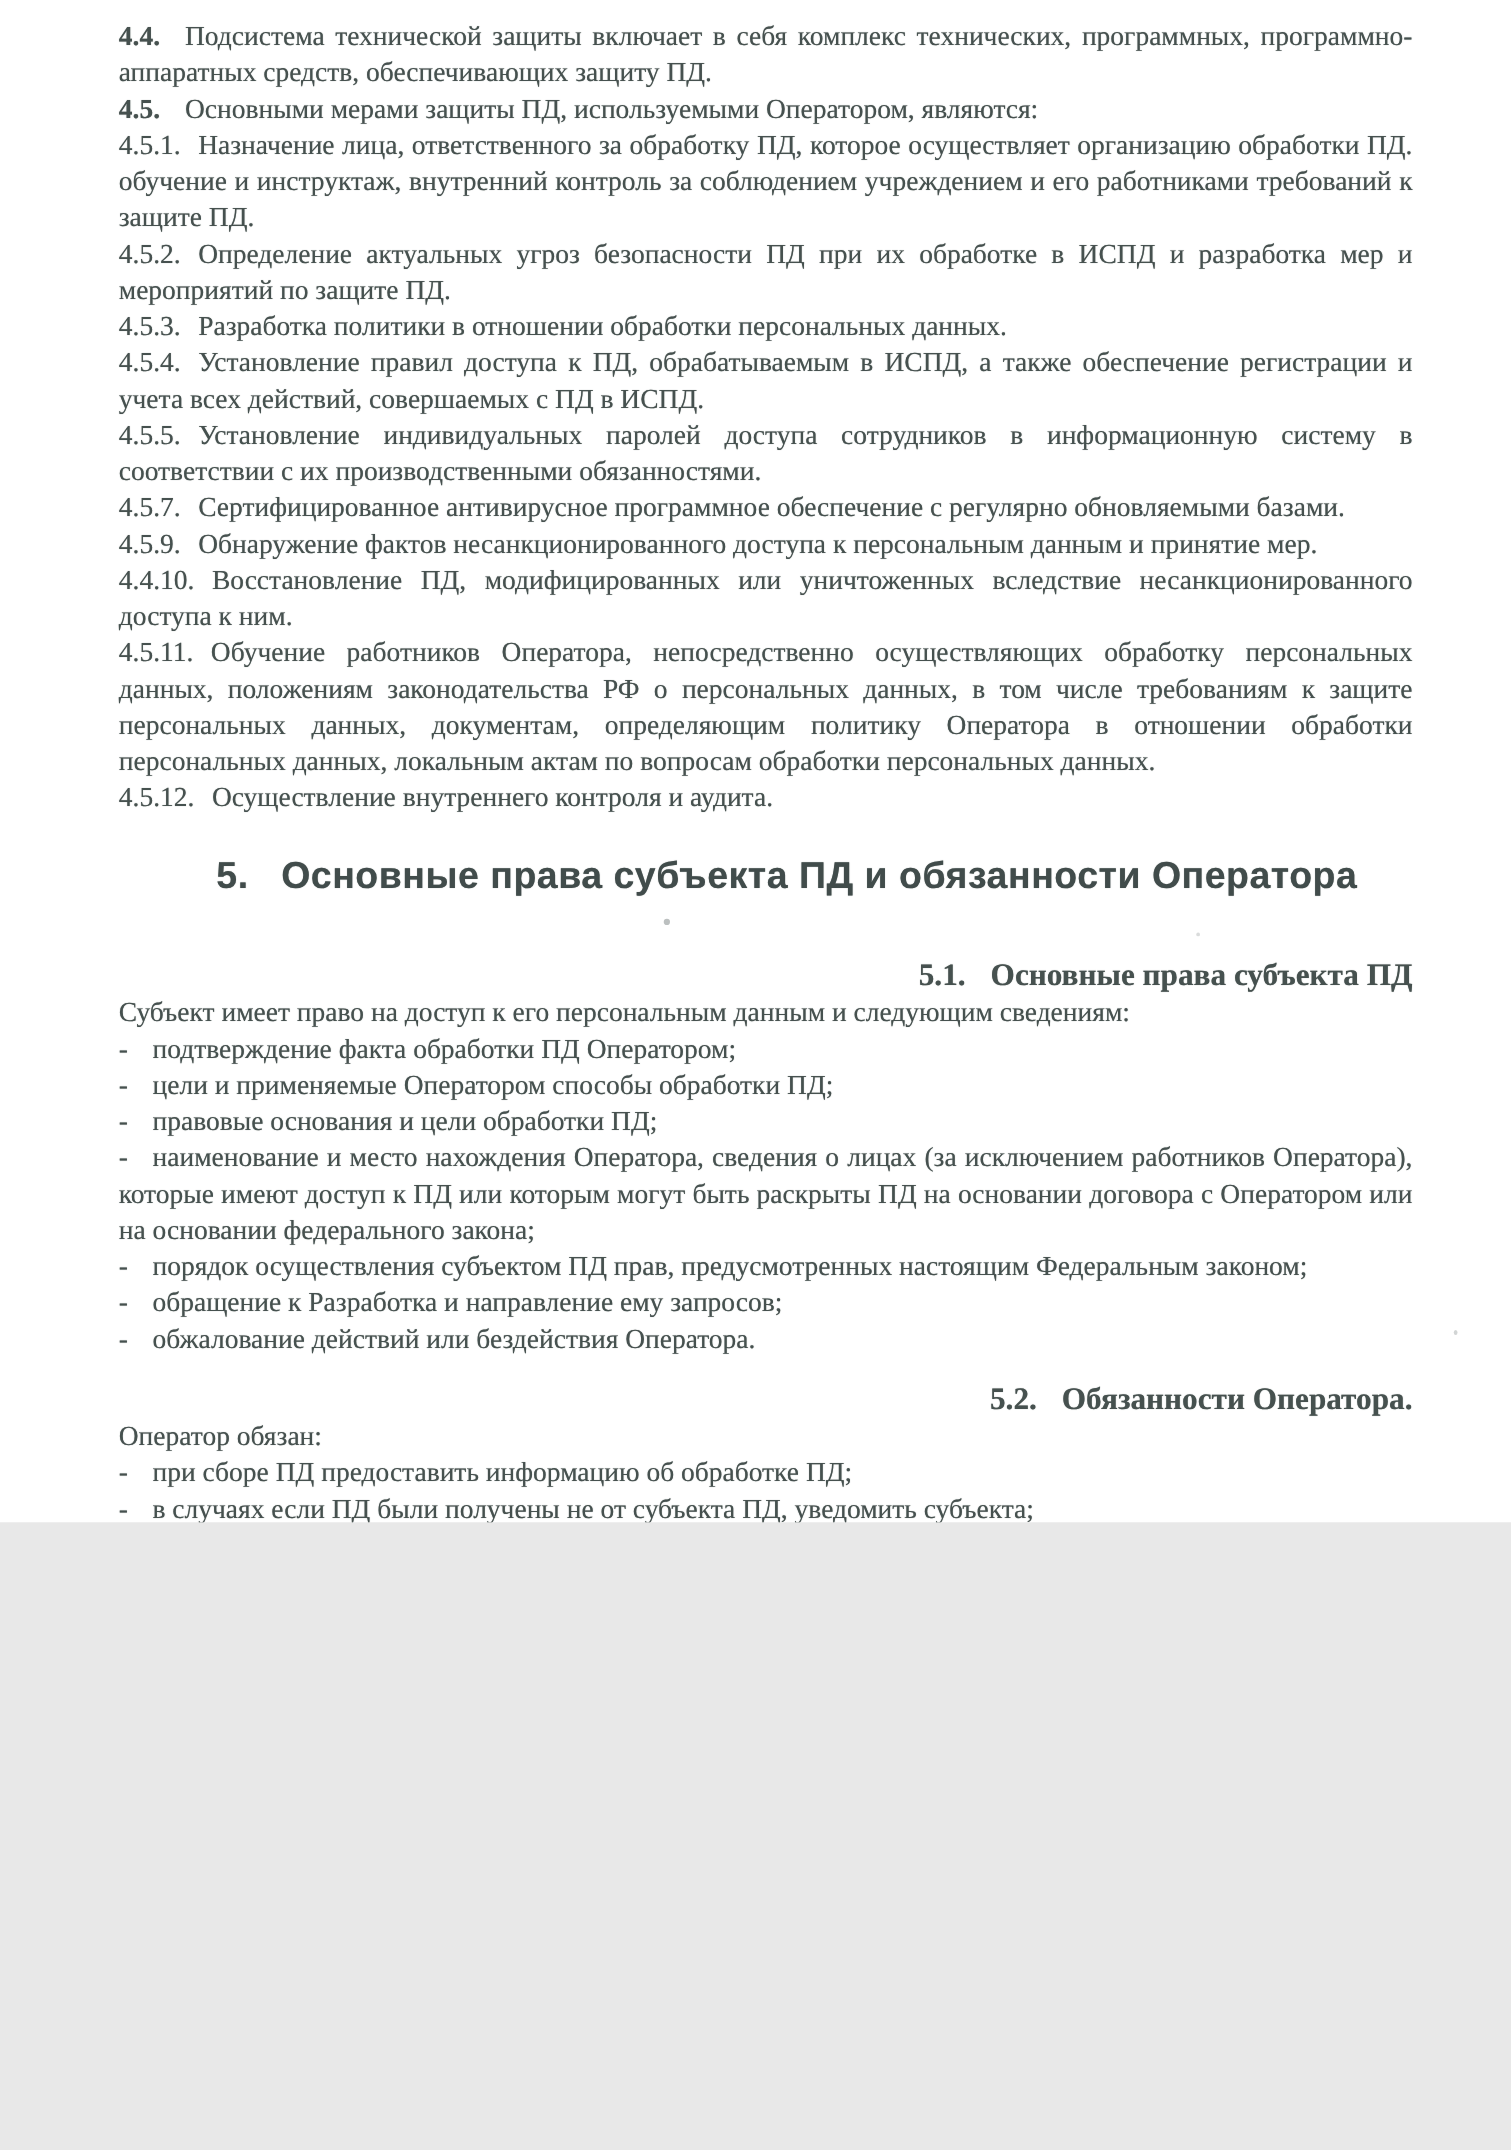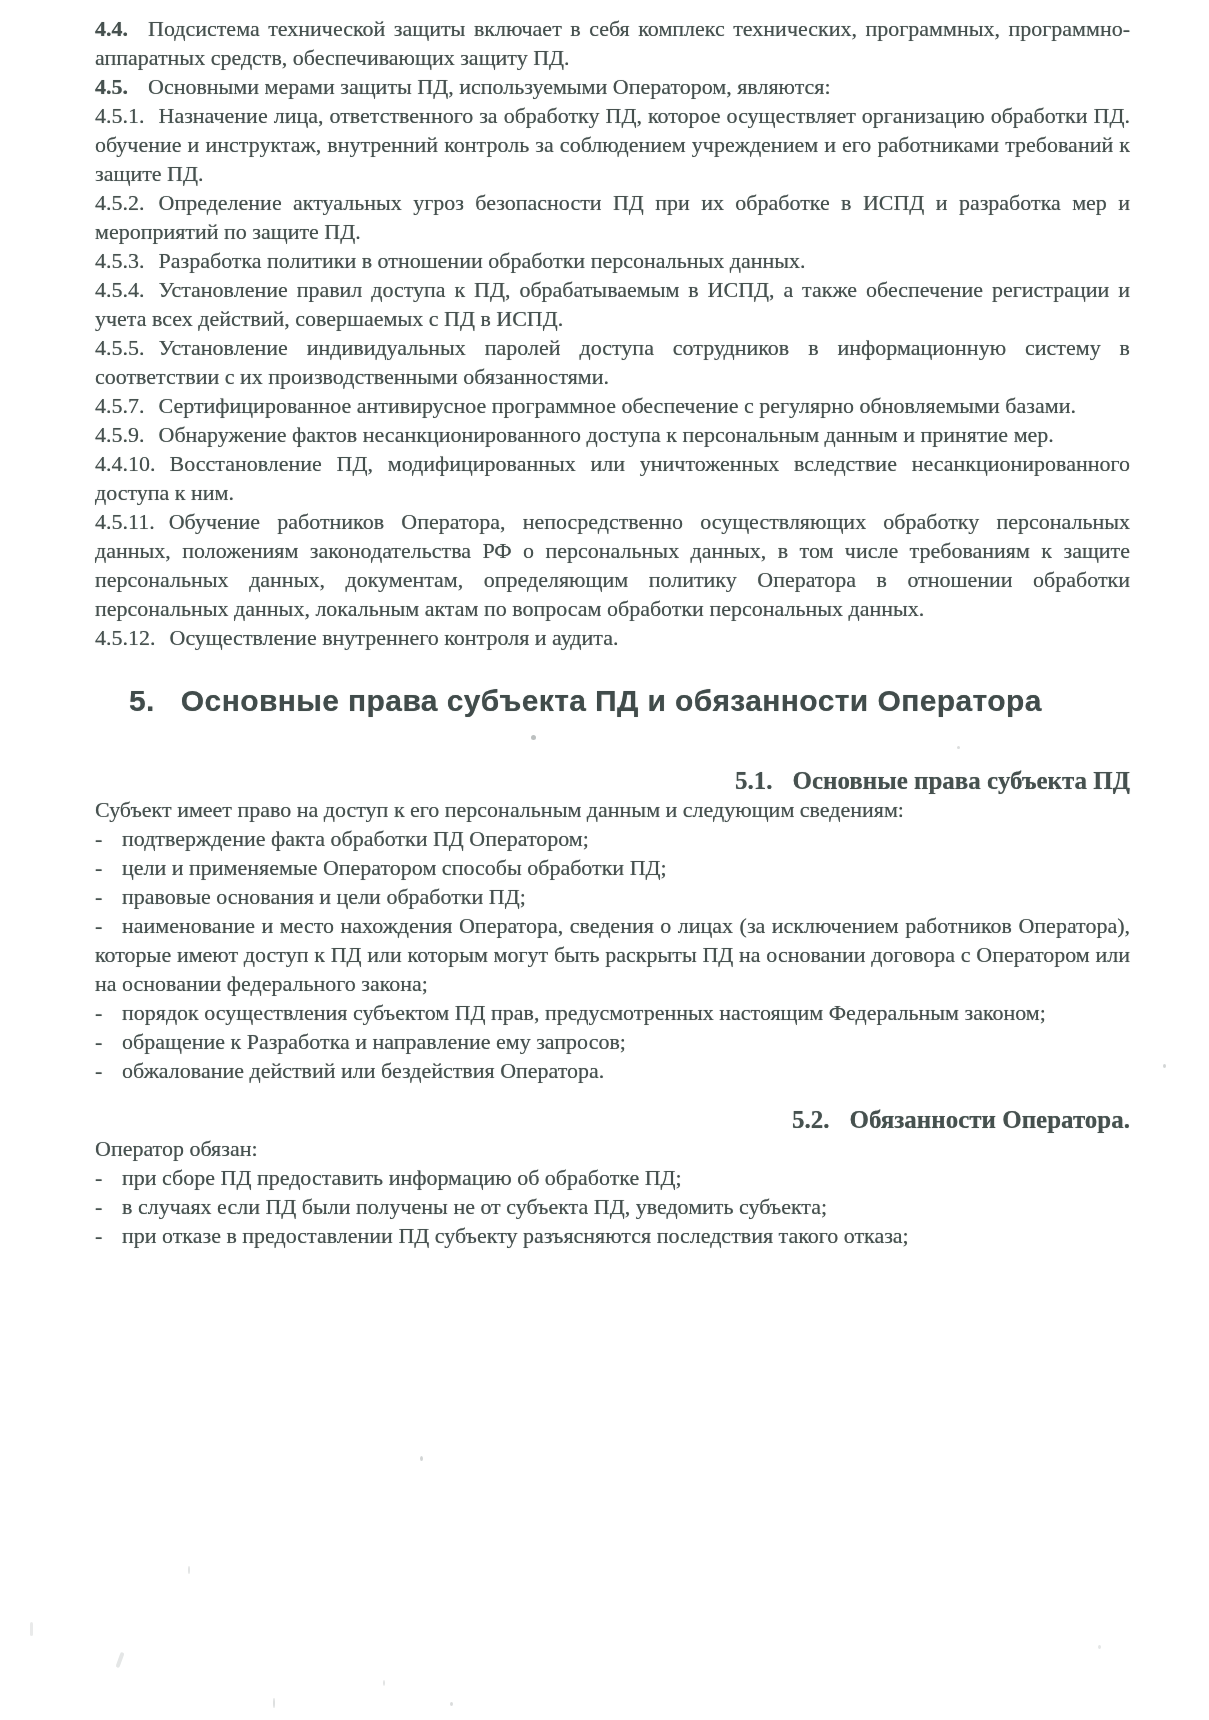--- a/index.html
+++ b/index.html
@@ -3,21 +3,21 @@
 <meta charset="utf-8">
 <style>
   html, body {
     margin: 0;
     padding: 0;
     background: #e8e8e8;
   }
   .page {
     position: relative;
     width: 1209px;
-    height: 1720px;
+    height: 1218px;
     margin: 0 auto;
     background: #ffffff;
     overflow: hidden;
     font-family: "Liberation Serif", "DejaVu Serif", serif;
     color: #46514f;
     text-shadow: 0 0 0.7px rgba(70, 81, 79, 0.65);
   }
   .content {
     padding: 14px 79px 0 95px;
   }
@@ -36,21 +36,21 @@
     margin-right: 20px;
   }
   .sec5 {
     font-family: "Liberation Sans", "DejaVu Sans", sans-serif;
     font-weight: bold;
     font-size: 30px;
     line-height: 38px;
     margin: 30px 0 26px 34px;
     letter-spacing: 0.4px;
     color: #414c4b;
-    text-align: left;
+    text-align: center;
   }
   .sec5 .snum { margin-right: 26px; }
   .subhead {
     font-weight: bold;
     font-size: 25px;
     text-align: right;
   }
   .subhead .pnum { margin-right: 20px; font-weight: bold; }
   .gap-s { height: 20px; }
   .bullet .dash {

